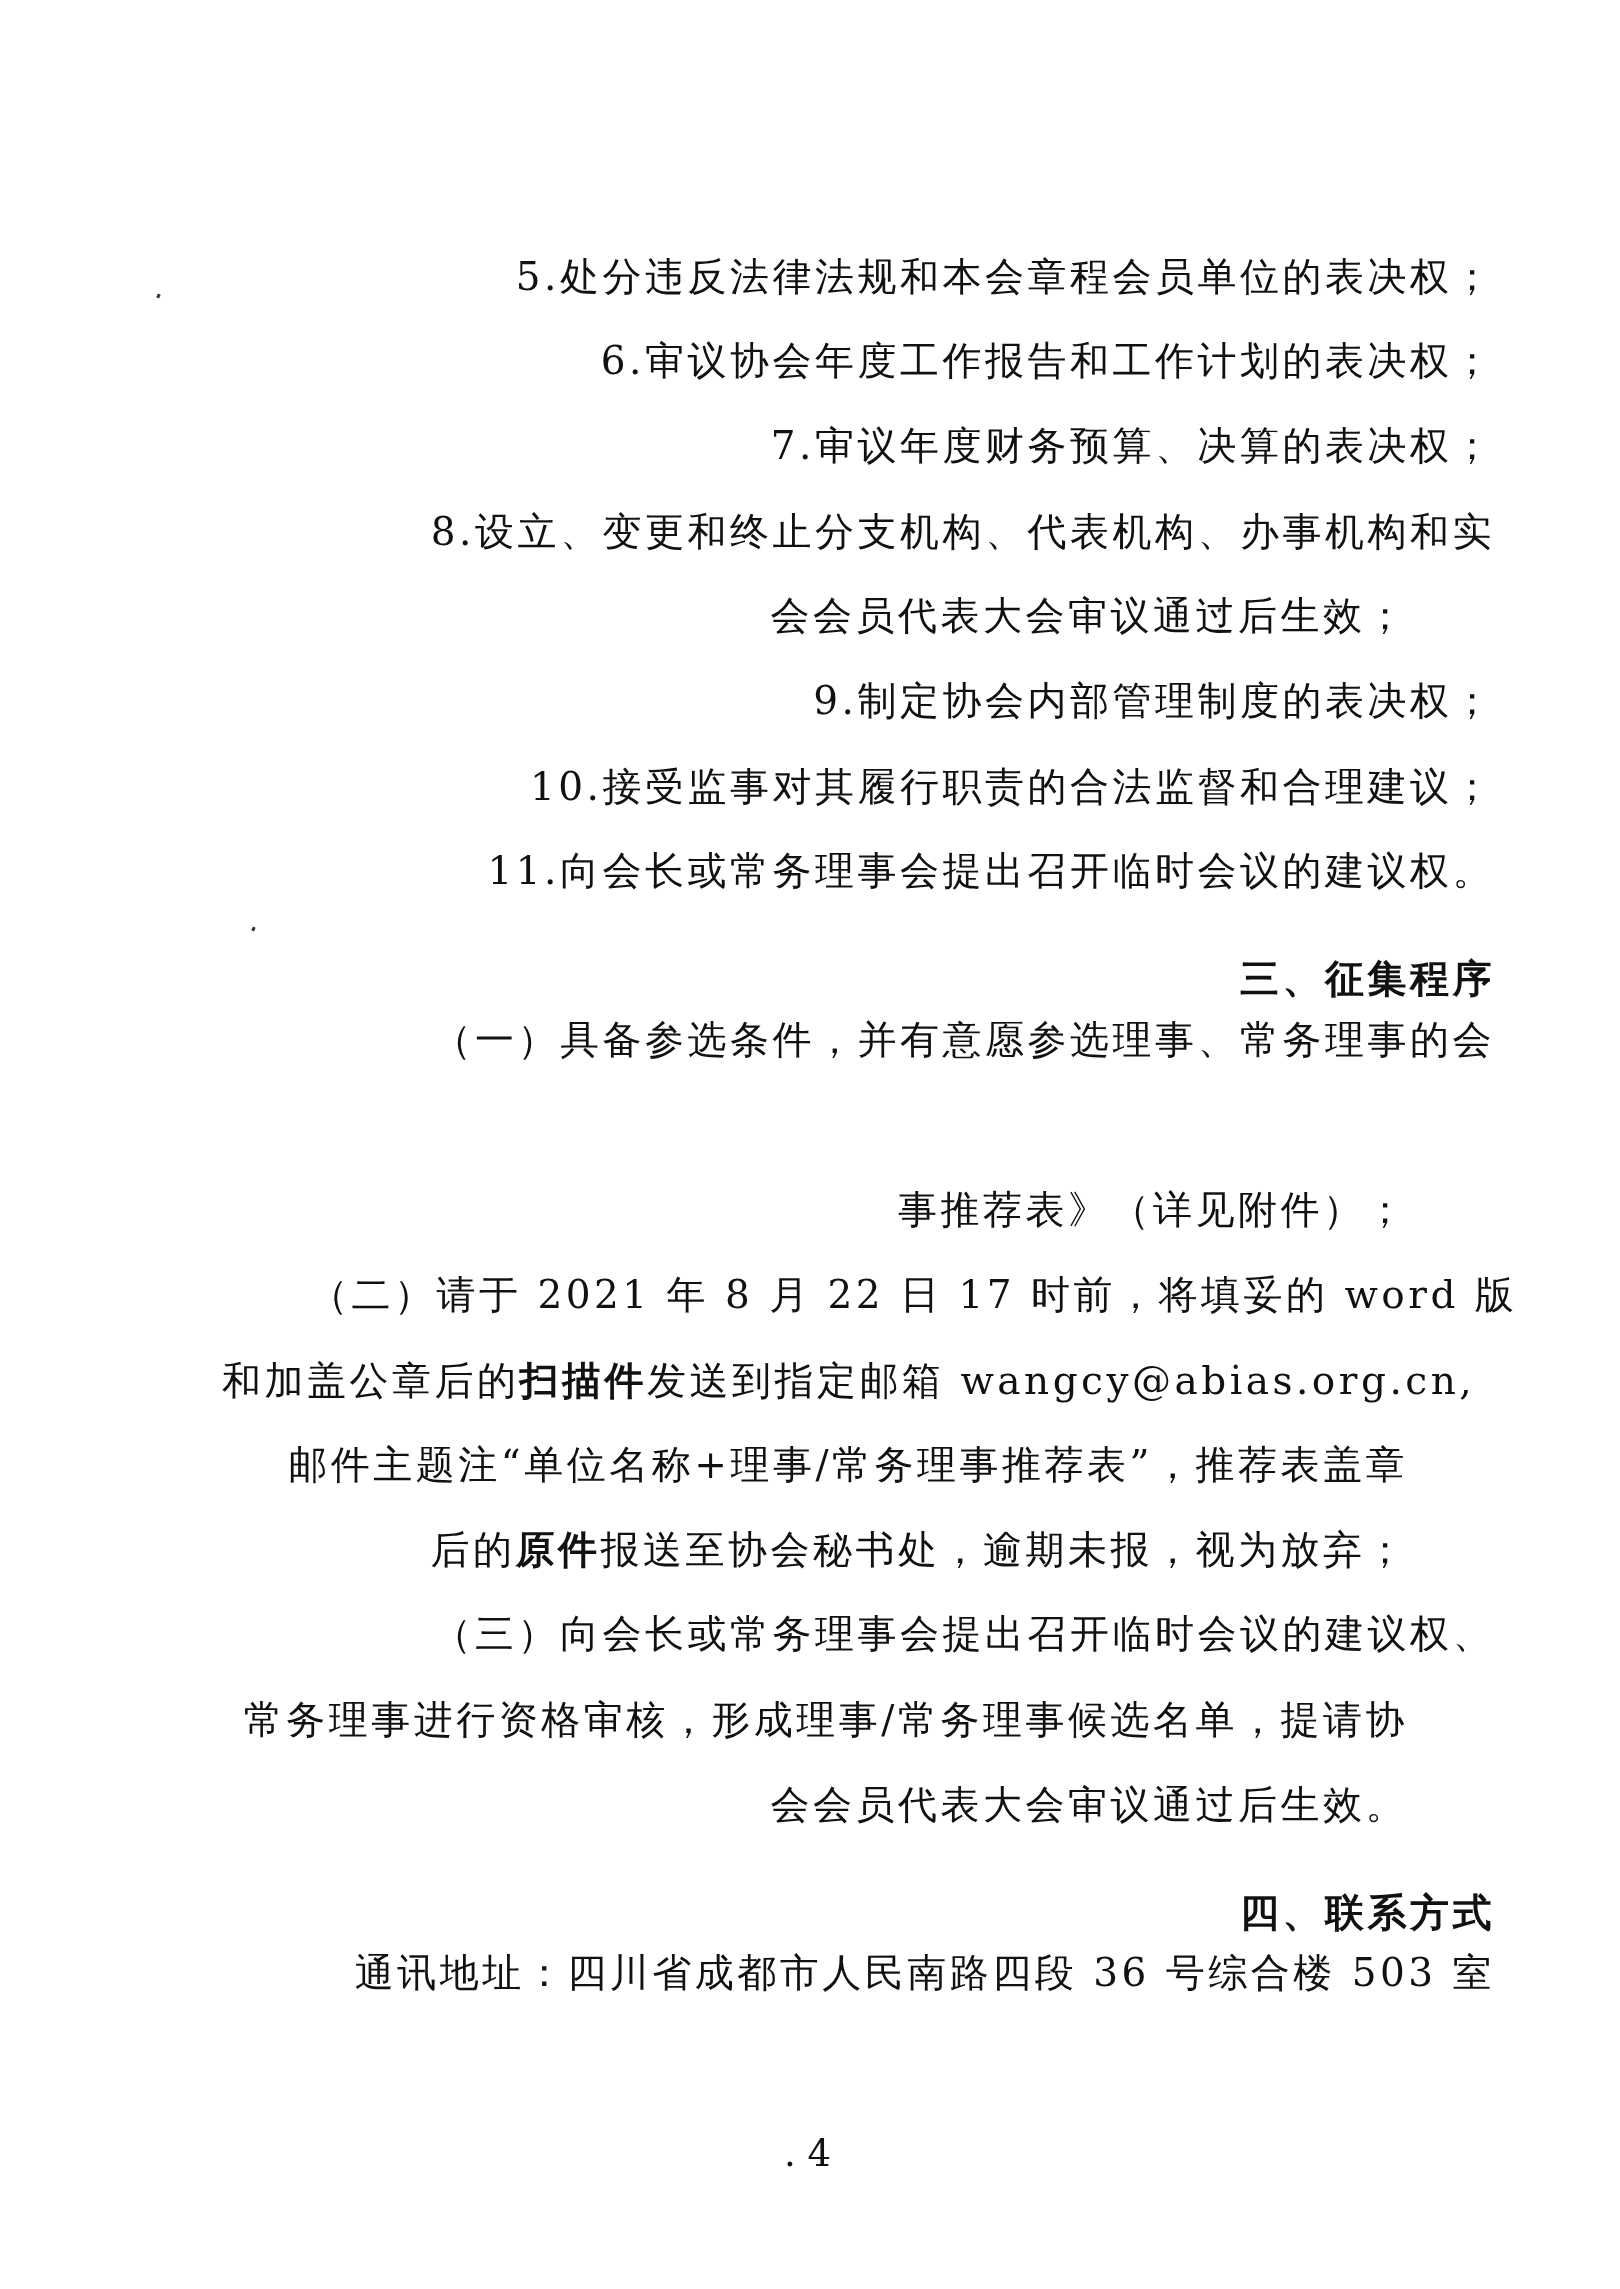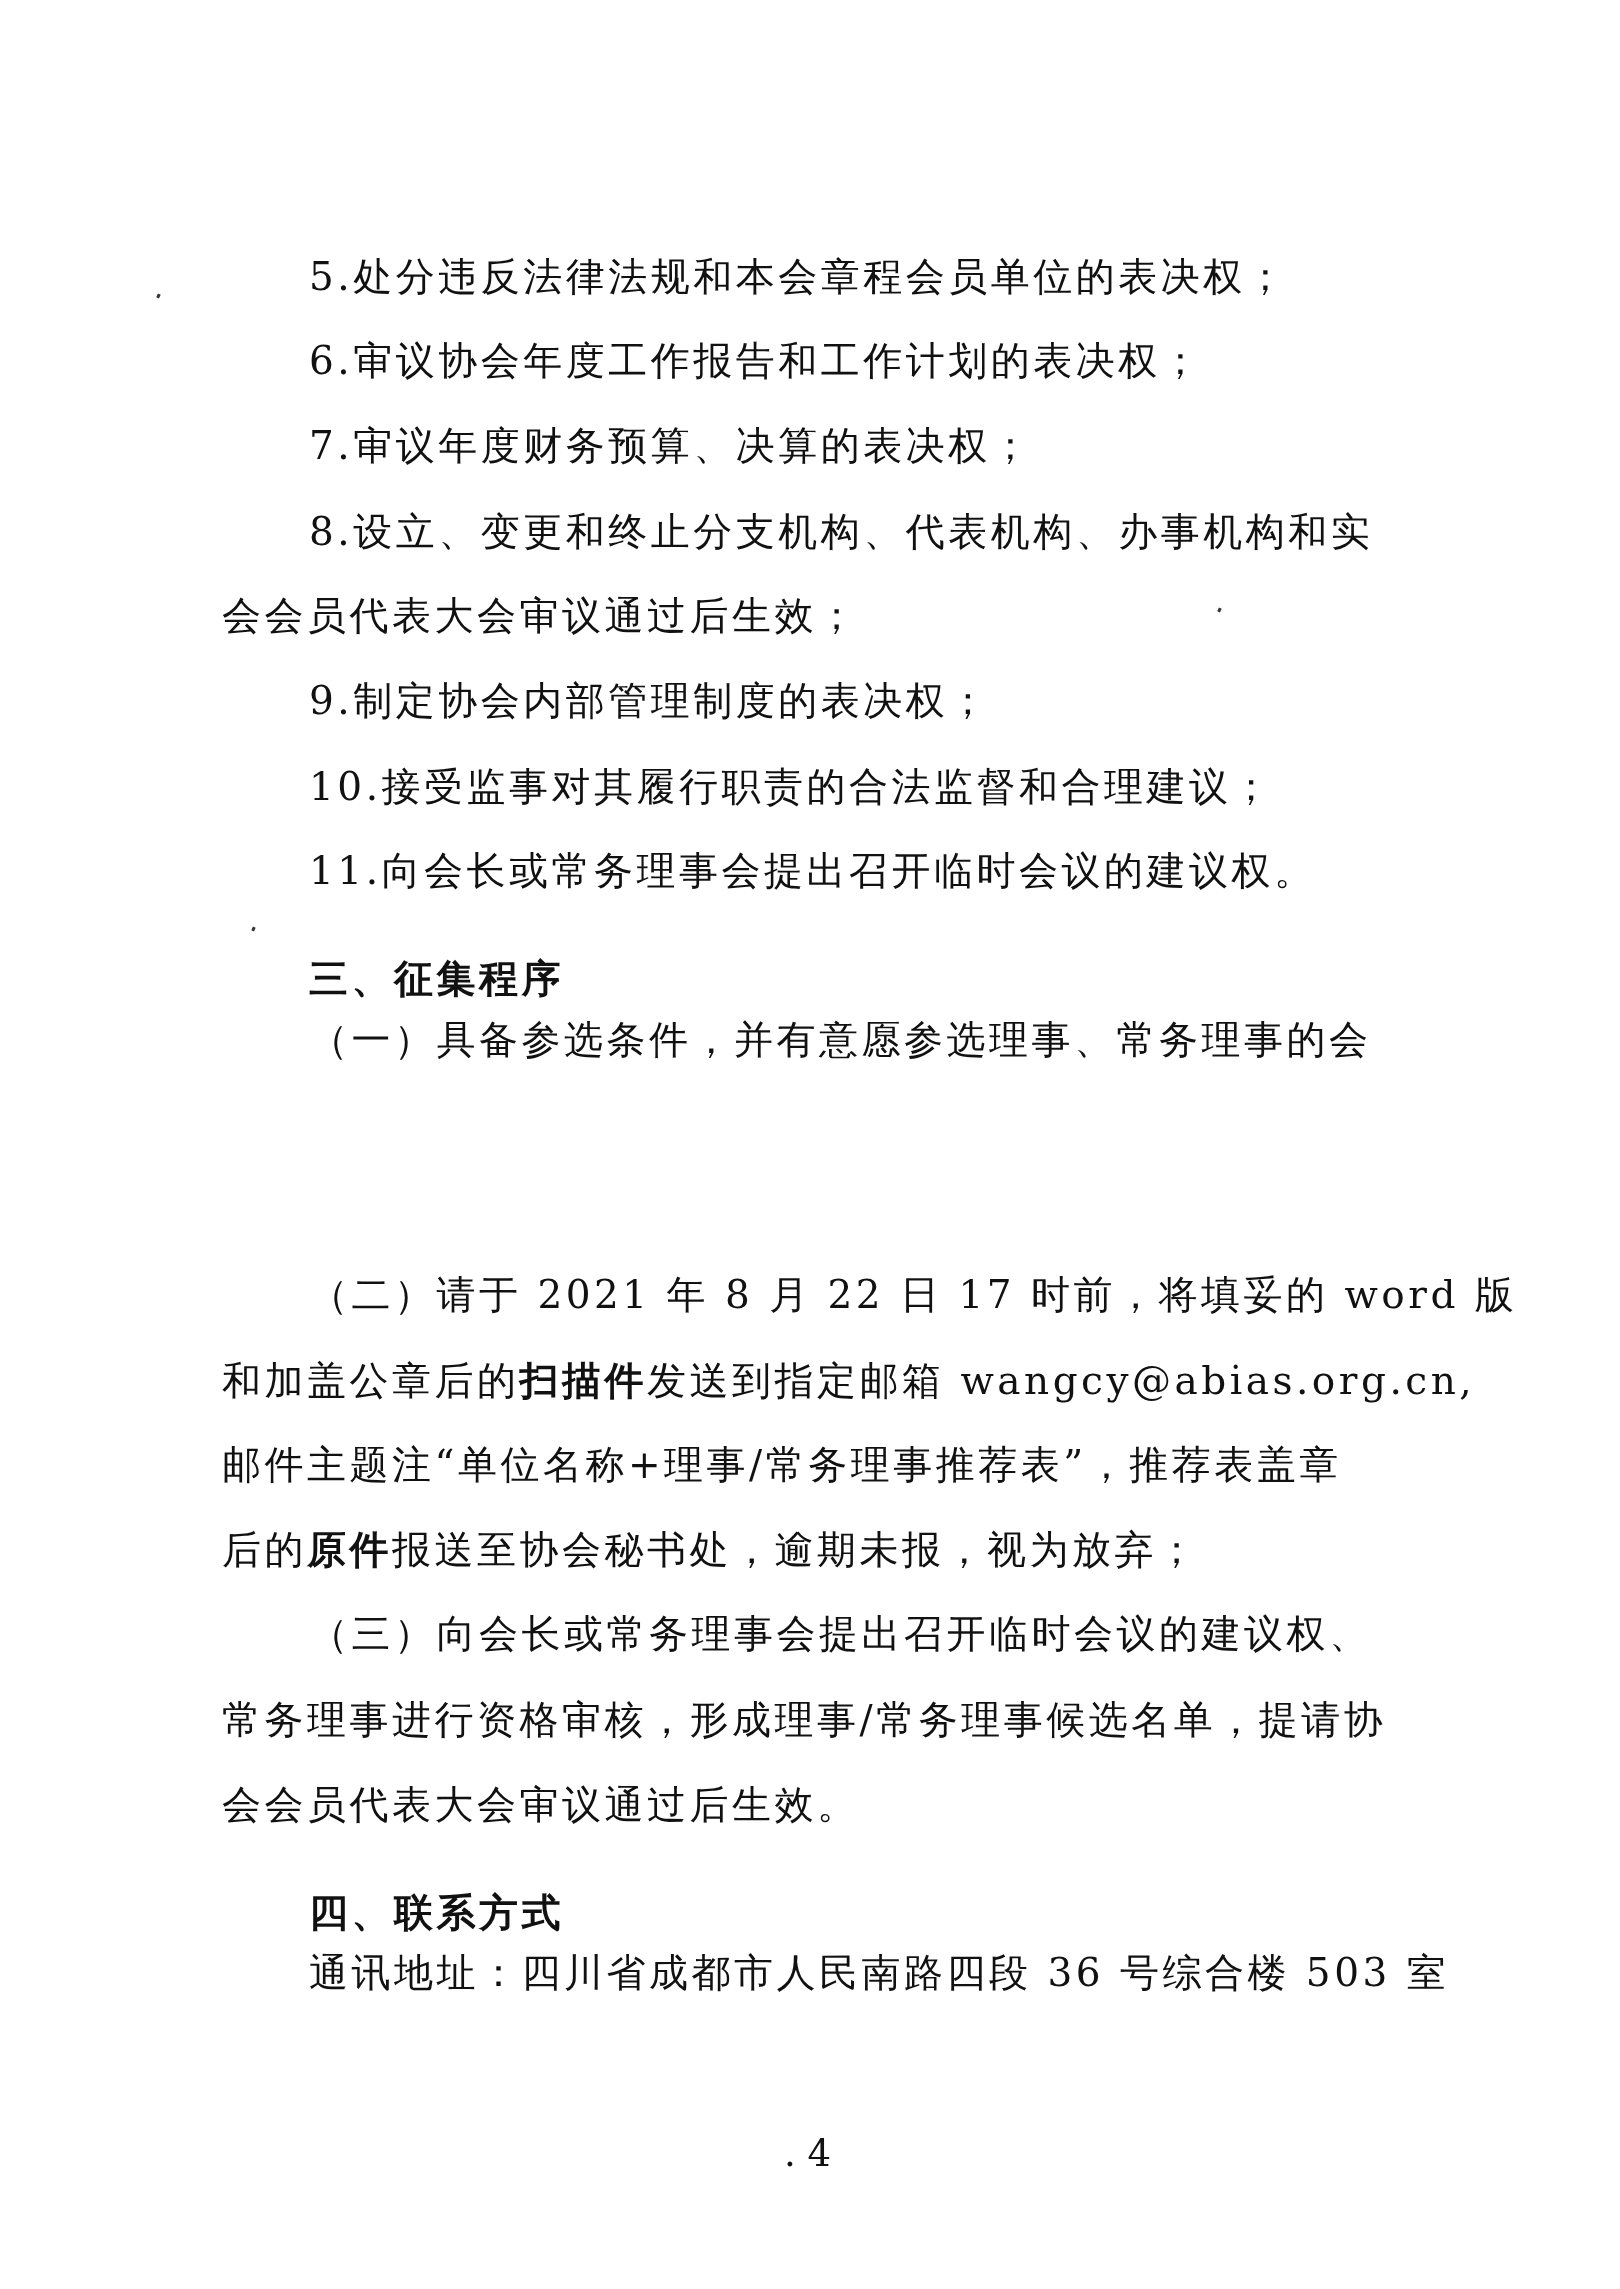--- a/index.html
+++ b/index.html
@@ -1,21 +1,21 @@
 <!DOCTYPE html>
 <html><head>
 <meta charset="utf-8">
 <style>
   html, body { margin: 0; padding: 0; background: #ffffff; }
   body {
     width: 1620px; height: 2290px; position: relative; overflow: hidden;
     font-family: "DejaVu Serif", "Liberation Serif", serif;
     color: #111111;
   }
-  .page { position: absolute; left: 0; top: 0; width: 1620px; height: 2152px; background: #fff; }
+  .page { position: absolute; left: 0; top: 0; width: 1620px; height: 2152px; background: #fff; text-align: right; }
   .line {
     position: absolute;
     left: 222px;
     width: 1186px;
     font-size: 39px;
     line-height: 47px;
     height: 47px;
     white-space: nowrap;
     letter-spacing: 3.5px;
   }
@@ -39,20 +39,21 @@
   <div class="line indent" style="top:422px">7.审议年度财务预算、决算的表决权；</div>
   <div class="line indent" style="top:508px">8.设立、变更和终止分支机构、代表机构、办事机构和实</div>
   <div class="line" style="top:592px">会会员代表大会审议通过后生效；</div>
   <div class="line indent" style="top:677px">9.制定协会内部管理制度的表决权；</div>
   <div class="line indent" style="top:763px">10.接受监事对其履行职责的合法监督和合理建议；</div>
   <div class="line indent" style="top:847px">11.向会长或常务理事会提出召开临时会议的建议权。</div>
 
   <div class="line indent heading" style="top:931px">三、征集程序</div>
 
   <div class="line indent" style="top:1016px">（一）具备参选条件，并有意愿参选理事、常务理事的会</div>
+  <div class="line" style="top:1186px">事推荐表》（详见附件）；</div>
 
   <div class="line indent" style="top:1271px">（二）请于 2021 年 8 月 22 日 17 时前，将填妥的 word 版</div>
   <div class="line" style="top:1357px">
     <span>和加盖公章后的</span><span class="bold">扫描件</span><span>发送到指定邮箱 wangcy@abias.org.cn,</span>
   </div>
   <div class="line" style="top:1441px">邮件主题注“单位名称+理事/常务理事推荐表”，推荐表盖章</div>
   <div class="line" style="top:1526px">
     <span>后的</span><span class="bold">原件</span><span>报送至协会秘书处，逾期未报，视为放弃；</span>
   </div>
 

